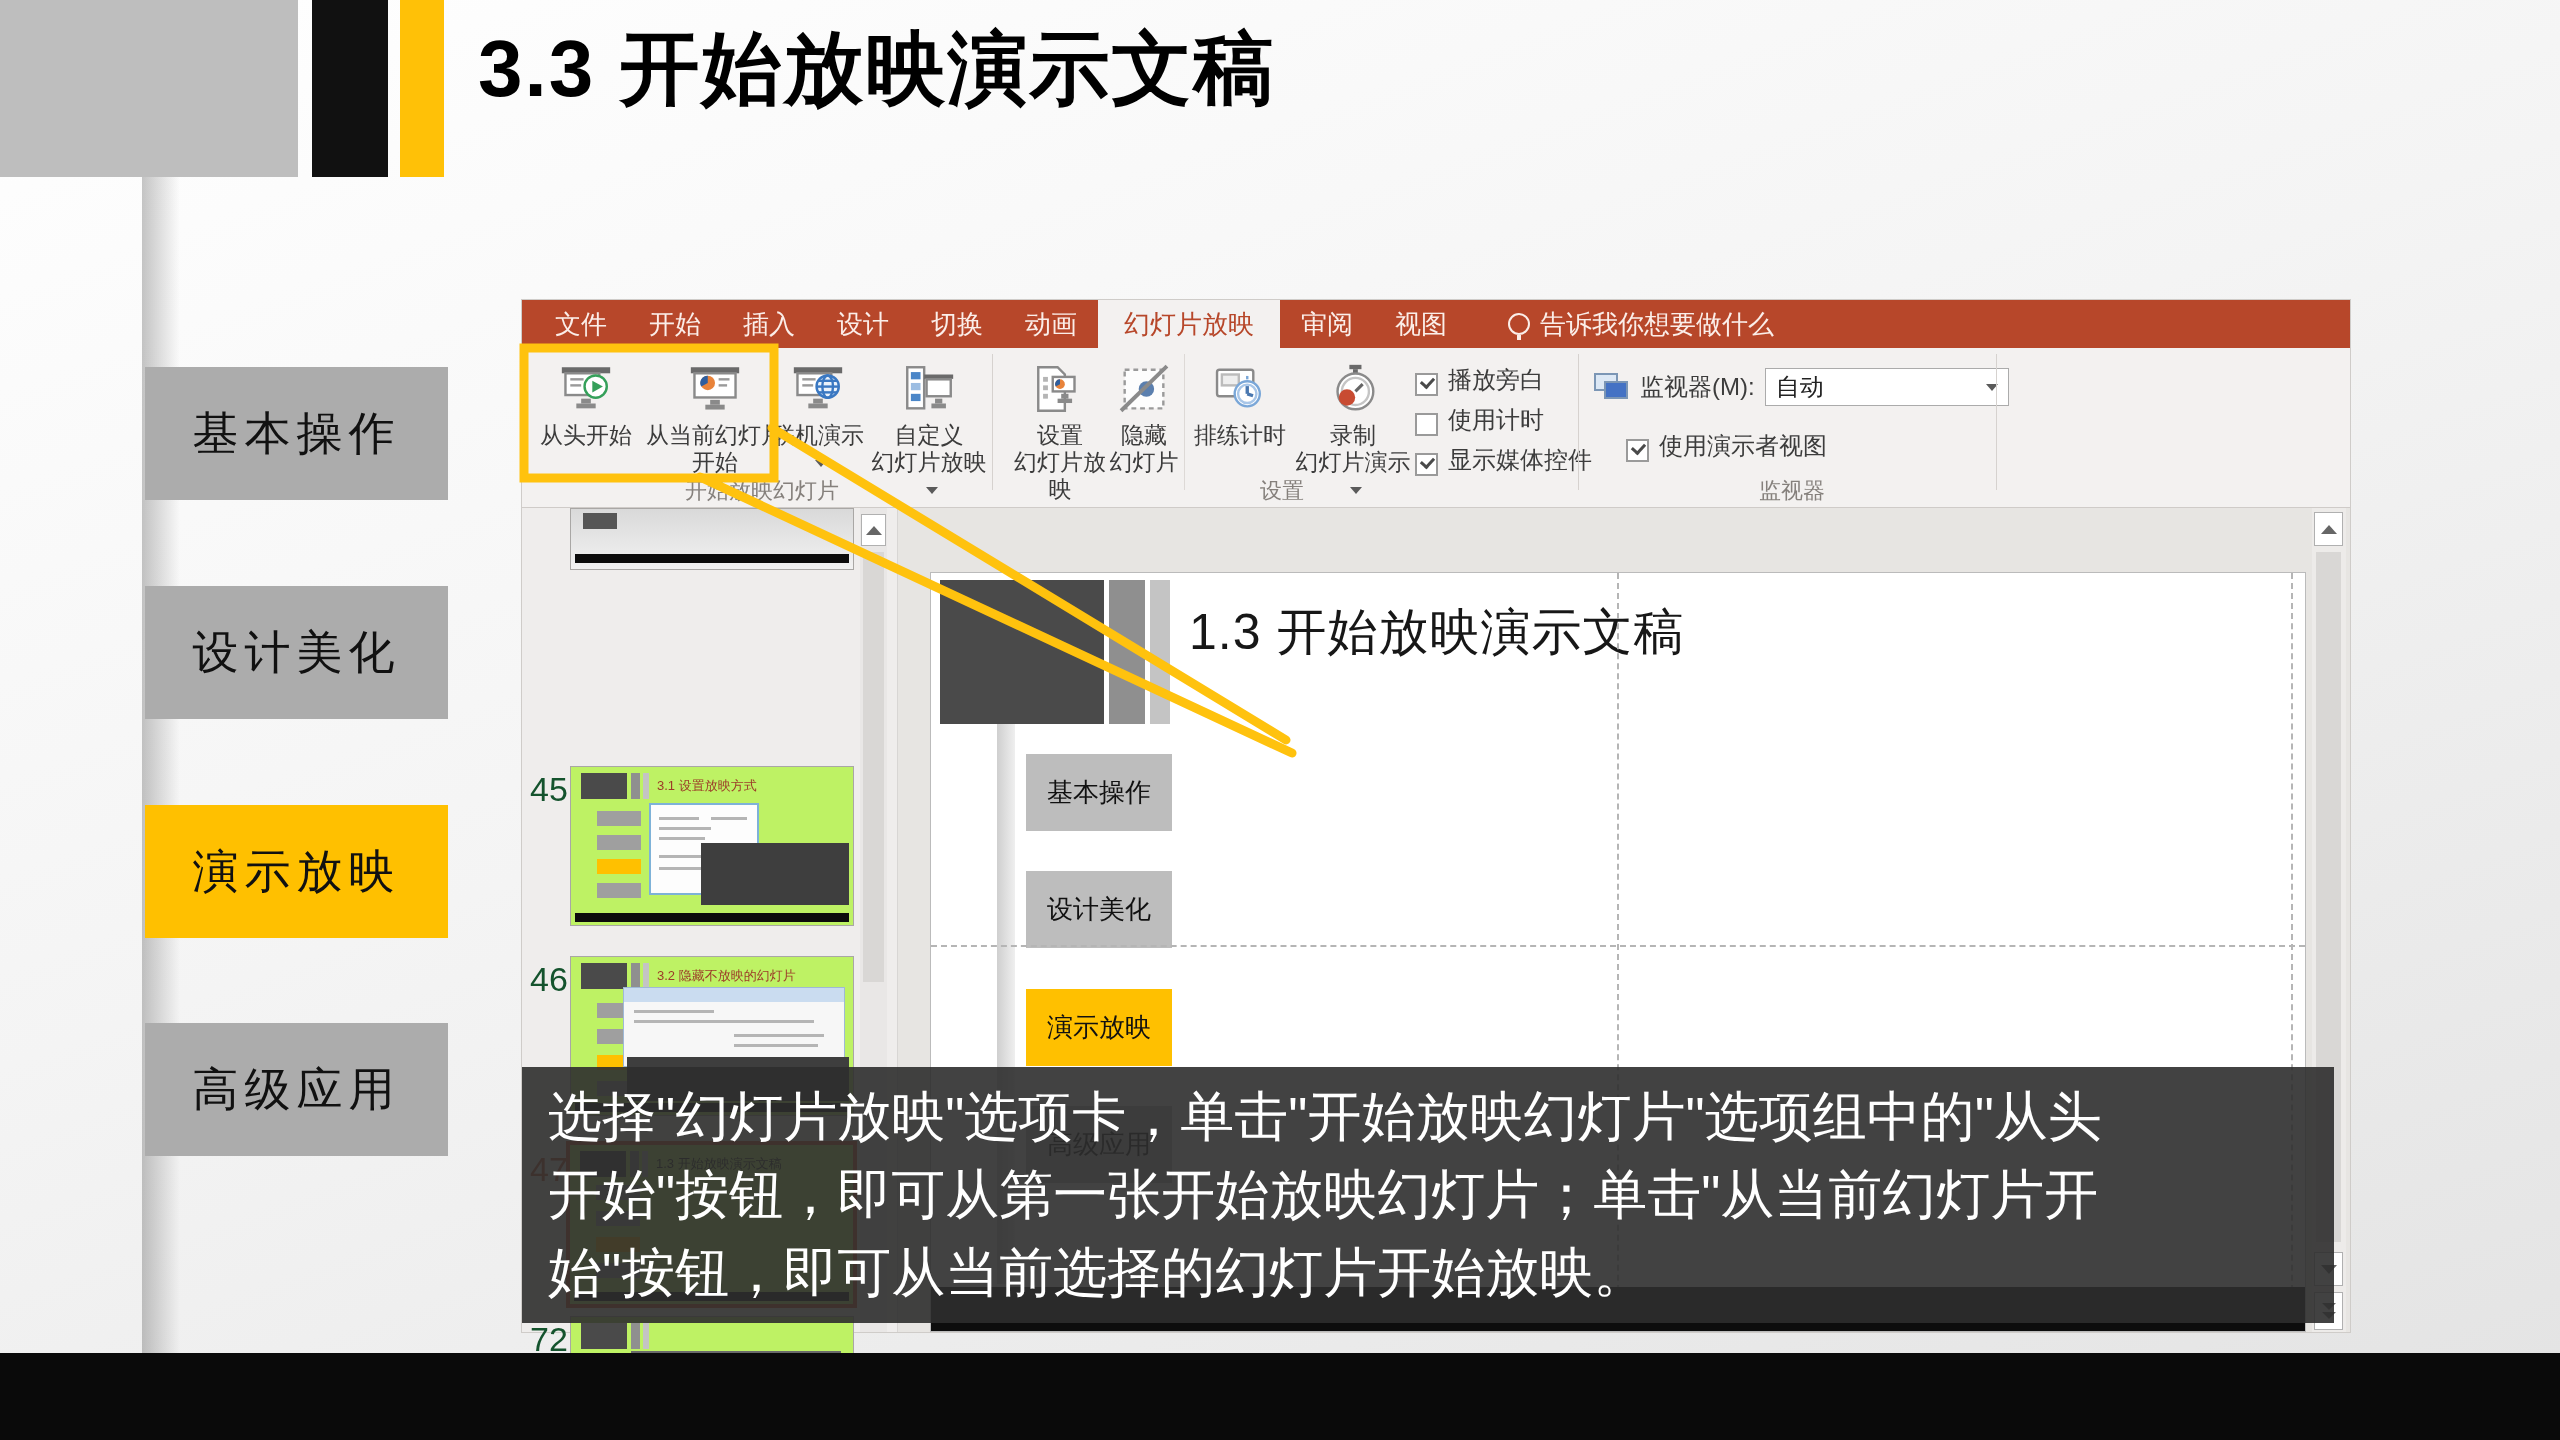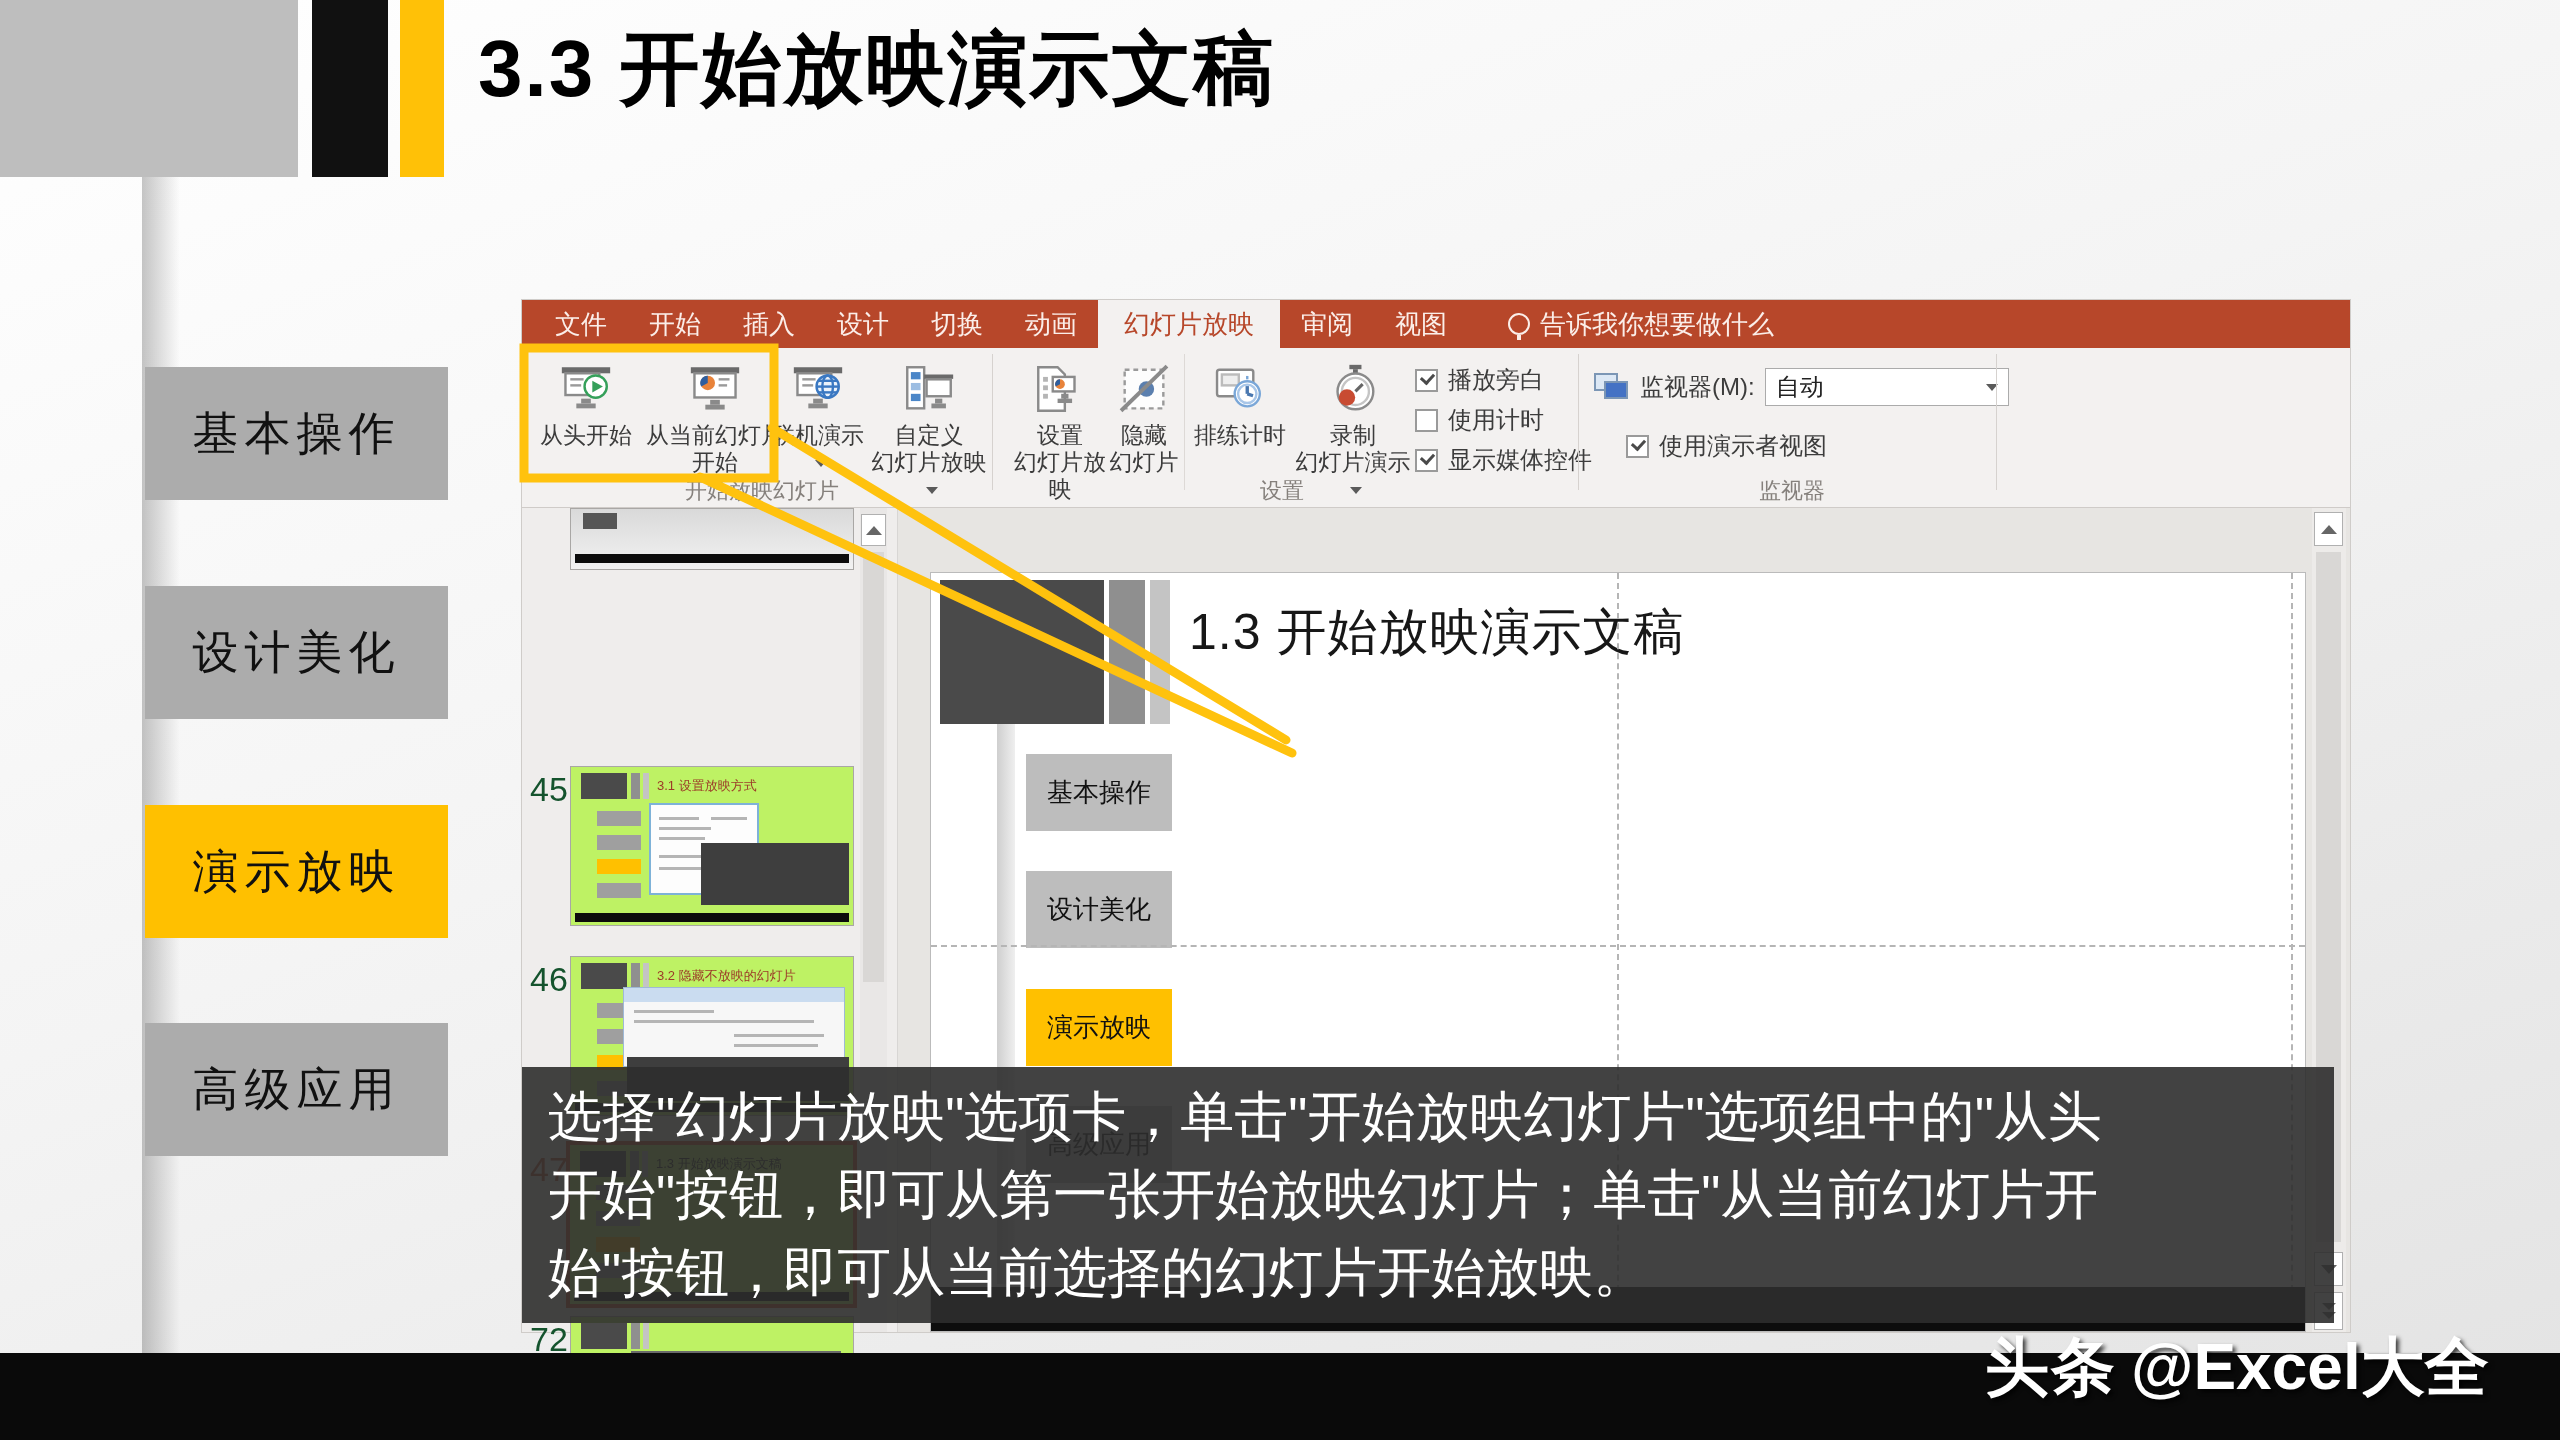--- a/index.html
+++ b/index.html
@@ -34,21 +34,21 @@
   .bulb::after { content:''; position:absolute; left:7px; top:20px; width:4px; height:5px; background:#fbeee9; }
 
   .ribbon-body { position:absolute; left:0; top:48px; width:100%; height:160px; background:#f3f1f0; border-bottom:1px solid #cfcbc8; }
   .rbtn { position:absolute; top:8px; text-align:center; color:#3c3c3c; font-size:23px; line-height:27px; }
   .rbtn .ricon { height:62px; display:flex; align-items:flex-end; justify-content:center; margin-bottom:4px; }
   .tri { display:inline-block; width:0; height:0; border-left:6px solid transparent; border-right:6px solid transparent;
          border-top:7px solid #5a5a5a; margin-left:6px; vertical-align:middle; }
   .vsep { position:absolute; top:6px; width:1px; height:136px; background:#d6d2cf; }
   .grp-label { position:absolute; top:128px; font-size:22px; color:#85807c; text-align:center; white-space:nowrap; }
 
-  .cbrow { position:absolute; display:flex; align-items:center; gap:10px; font-size:24px; color:#3c3c3c; white-space:nowrap; }
+  .cbrow { position:absolute; display:flex; align-items:flex-end; gap:10px; font-size:24px; color:#3c3c3c; white-space:nowrap; }
   .cb { width:23px; height:23px; border:2px solid #9a9a9a; background:#fff; position:relative; flex:0 0 auto; }
   .cb.on::after { content:''; position:absolute; left:4px; top:2px; width:10px; height:6px;
                   border-left:3px solid #4a4a4a; border-bottom:3px solid #4a4a4a; transform:rotate(-48deg); }
 
   .mon-field { position:absolute; display:flex; align-items:center; gap:10px; font-size:24px; color:#3c3c3c; }
   .mon-icon { width:36px; height:28px; position:relative; }
   .mon-icon .m1,.mon-icon .m2 { position:absolute; border:2px solid #7b96b5; background:#dce8f5; }
   .mon-icon .m1 { left:0; top:0; width:24px; height:18px; }
   .mon-icon .m2 { left:10px; top:8px; width:24px; height:18px; background:#4472c4; }
   .dropdown { width:244px; height:38px; background:#fff; border:1px solid #ababab; display:flex; align-items:center;
@@ -432,16 +432,13 @@
     </div>
   </div>
 
   <svg id="callout">
     <rect x="524" y="348" width="250" height="130" fill="none" stroke="#ffc20e" stroke-width="9"></rect>
     <line x1="772" y1="428" x2="1286" y2="740" stroke="#ffc20e" stroke-width="9" stroke-linecap="round"></line>
     <line x1="700" y1="477" x2="1292" y2="753" stroke="#ffc20e" stroke-width="9" stroke-linecap="round"></line>
   </svg>
 
   <div class="footer-bar"></div>
-  <div class="watermark">
-    <span class="brand">头条</span><span class="handle">@Excel大全</span>
-  </div>
 </div>
 
 </body></html>

